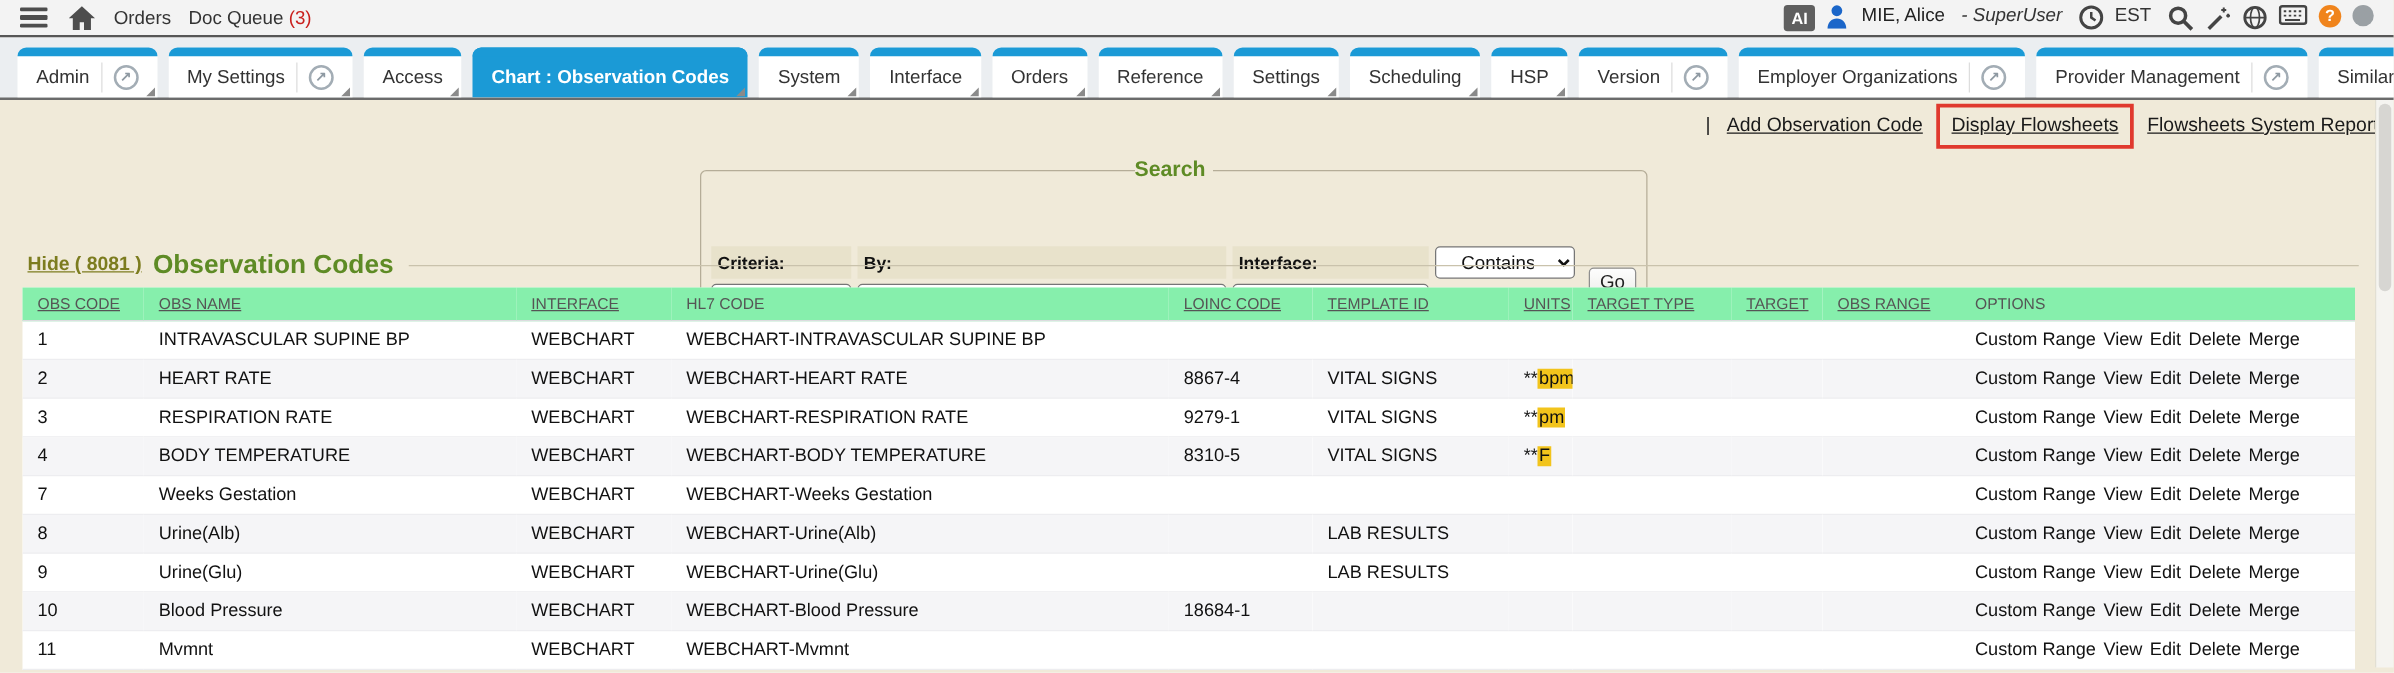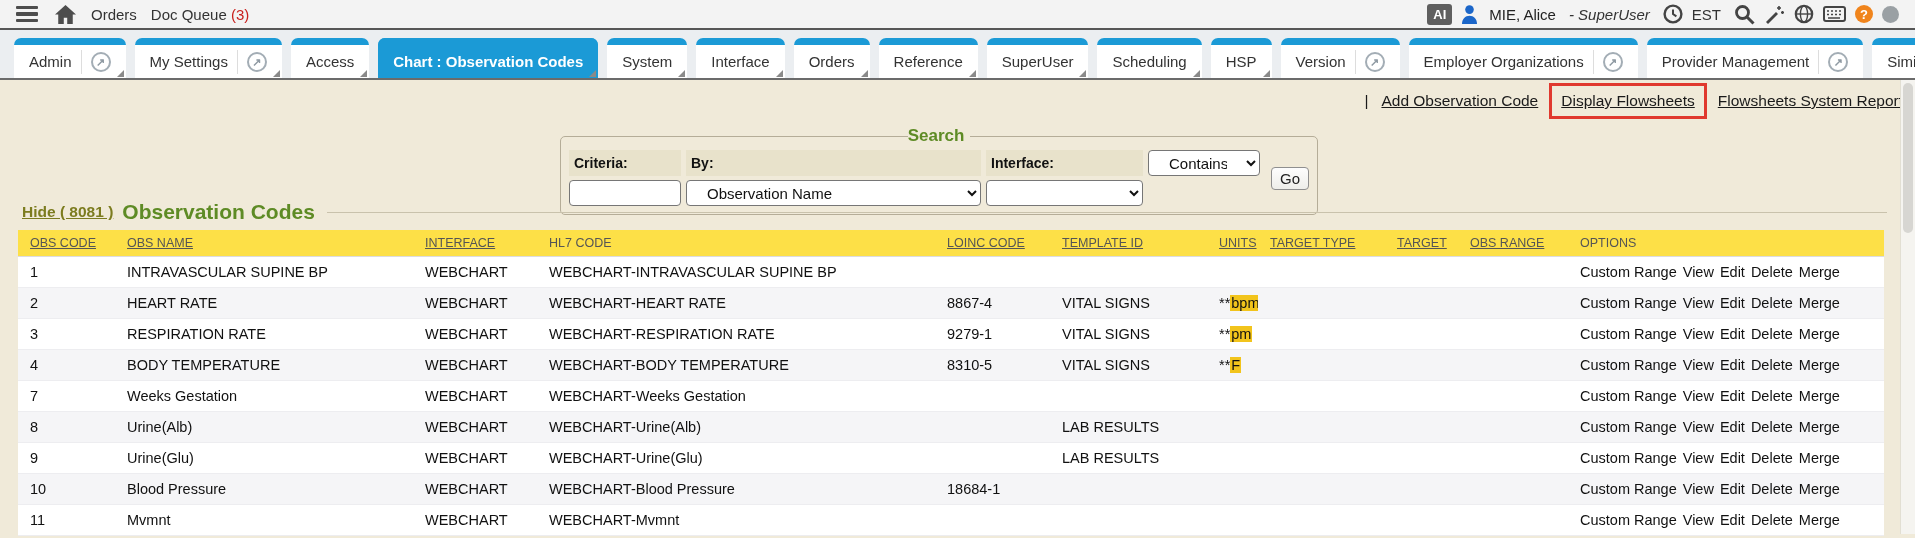--- a/index.html
+++ b/index.html
@@ -7,21 +7,21 @@
 
   
   .topbar { height:30px; background:#f3f3f3; border-bottom:2px solid #565656; display:flex; align-items:center; padding:0 16px 0 14px; }
   .topbar-left { display:flex; align-items:center; gap:14px; }
   .hamburger { display:flex; flex-direction:column; gap:3px; cursor:pointer; padding:2px; }
   .hamburger i { display:block; width:22px; height:3.5px; background:#4d4d4d; border-radius:1px; }
   .icon-svg { display:block; }
   .nav-text { font-size:15px; color:#333; }
   .badge-red { color:#c9201d; }
   .topbar-spacer { flex:1; }
-  .topbar-right { display:flex; align-items:center; gap:9px; }
+  .topbar-right { display:flex; gap:9px; }
   .ai-badge { width:25px; height:21px; background:#5f5f5f; color:#fff; font-weight:bold; font-size:13px; border-radius:3px; display:flex; align-items:center; justify-content:center; }
   .user-name { font-size:15px; color:#222; margin-left:2px; }
   .user-role { font-size:15px; color:#333; font-style:italic; margin:0 4px; }
   .tz { font-size:15px; color:#333; margin-right:4px; }
   .help-circle { width:18px; height:18px; border-radius:50%; background:#f0841c; color:#fff; font-weight:bold; font-size:13px; display:flex; align-items:center; justify-content:center; }
   .gray-circle { width:17px; height:17px; border-radius:50%; background:#9aa0a4; }
 
   
   .tabbar { height:50px; background:#ebeef1; border-bottom:2px solid #6b6b6b; display:flex; align-items:flex-end; gap:9px; padding-left:14px; overflow:hidden; white-space:nowrap; }
   .tab { position:relative; flex:0 0 auto; height:40px; background:#fff; border-radius:7px 7px 0 0; display:flex; align-items:center; gap:9px; padding:7px 15px 0 15px; font-size:15px; color:#333; cursor:pointer; }
@@ -35,35 +35,35 @@
   .content { position:relative; height:454px; background:#f0ead9; }
 
   .actions-row { position:absolute; top:12px; right:12px; display:flex; align-items:center; gap:13px; font-size:15.5px; color:#1a1a1a; }
   .action-link { color:#1a1a1a; text-decoration:underline; cursor:pointer; white-space:nowrap; }
   .pipe-sep { color:#1a1a1a; }
   .hl-box { border:3px solid #e0392e; padding:6px 9px; margin:-10px -2px; }
 
   
   .search-fieldset { position:absolute; left:560px; top:46px; width:736px; border:1px solid #b5ad98; border-radius:5px; padding:4px 8px 8px 8px; background:transparent; }
   .search-fieldset legend { color:#5e8b25; font-weight:bold; font-size:17px; padding-right:6px; margin-left:0;text-align:center; }
-  .search-grid { display:grid; grid-template-columns:112px 295px 157px 112px 44px; column-gap:5px; row-gap:4px; align-items:center; }
+  .search-grid { display:grid; grid-template-columns:112px 295px 157px 112px 44px; column-gap:5px; row-gap:4px; align-items:center;margin-top:47px; }
   .f-label { background:#e8e2cb; font-weight:bold; font-size:14px; color:#111; padding:3px 5px; align-self:stretch; display:flex; align-items:center; }
   .f-ctrl select, .f-ctrl input { width:100%; height:26px; font-size:15px; font-family:"Liberation Sans",sans-serif; border:1px solid #767676; border-radius:4px; background:#fff; padding:0 16px; color:#111; }
   .go-cell { grid-row:1 / 3; grid-column:5; display:flex; justify-content:flex-end; }
   .go-btn { font-size:15px; font-family:"Liberation Sans",sans-serif; padding:2px 8px; border:1px solid #8f8f8f; border-radius:4px; background:linear-gradient(#fdfdfd,#eeeeea); color:#222; cursor:pointer; }
 
   
   .list-head { position:absolute; top:120px; left:22px; right:28px; display:flex; align-items:center; }
   .hide-link { color:#7c7c1f; font-weight:bold; font-size:15.5px; text-decoration:underline; cursor:pointer; white-space:nowrap; }
   .list-title { color:#5e8b25; font-weight:bold; font-size:21px; margin-left:9px; white-space:nowrap; }
   .list-rule { flex:1; height:1px; background:#c9c2ac; margin-left:12px; }
 
   
   .obs-table { position:absolute; top:150px; left:18px; width:1866px; border-collapse:collapse; table-layout:fixed; background:#fff; }
-  .obs-table th { background:#fde047; color:#555; font-size:12.5px; font-weight:normal; text-align:left; padding:6px 0 6px 12px; border-bottom:1px solid #dcdcdf; white-space:nowrap; }
+  .obs-table th { background:#86efac; color:#555; font-size:12.5px; font-weight:normal; text-align:left; padding:6px 0 6px 12px; border-bottom:1px solid #dcdcdf; white-space:nowrap; }
   .th-link { text-decoration:underline; cursor:pointer; }
   .obs-table td { height:31px; font-size:14.5px; color:#111; padding:0 0 0 12px; border-bottom:1px solid #ededf0; white-space:nowrap; overflow:hidden; }
   .obs-table tbody tr:nth-child(even) { background:#f5f5f7; }
   .unit-hl { background:#f2c41c; padding:0 1px; }
   .opt-link { margin-right:6px; cursor:pointer; }
   .opt-link:last-child { margin-right:0; }
 
   
   .scroll-strip { position:absolute; right:0; top:0; width:15px; height:454px; background:#f5f4f0; border-left:1px solid #e2dfd3; }
   .scroll-thumb { position:absolute; top:3px; left:2px; width:10px; height:150px; background:#d7d6d2; border-radius:5px; }
@@ -168,21 +168,21 @@
     </div>
     <div class="tab">
       <span class="tab-label">Orders</span>
       <span class="caret"></span>
     </div>
     <div class="tab">
       <span class="tab-label">Reference</span>
       <span class="caret"></span>
     </div>
     <div class="tab">
-      <span class="tab-label">SuperUser</span>
+      <span class="tab-label">Settings</span>
       <span class="caret"></span>
     </div>
     <div class="tab">
       <span class="tab-label">Scheduling</span>
       <span class="caret"></span>
     </div>
     <div class="tab">
       <span class="tab-label">HSP</span>
       <span class="caret"></span>
     </div>

